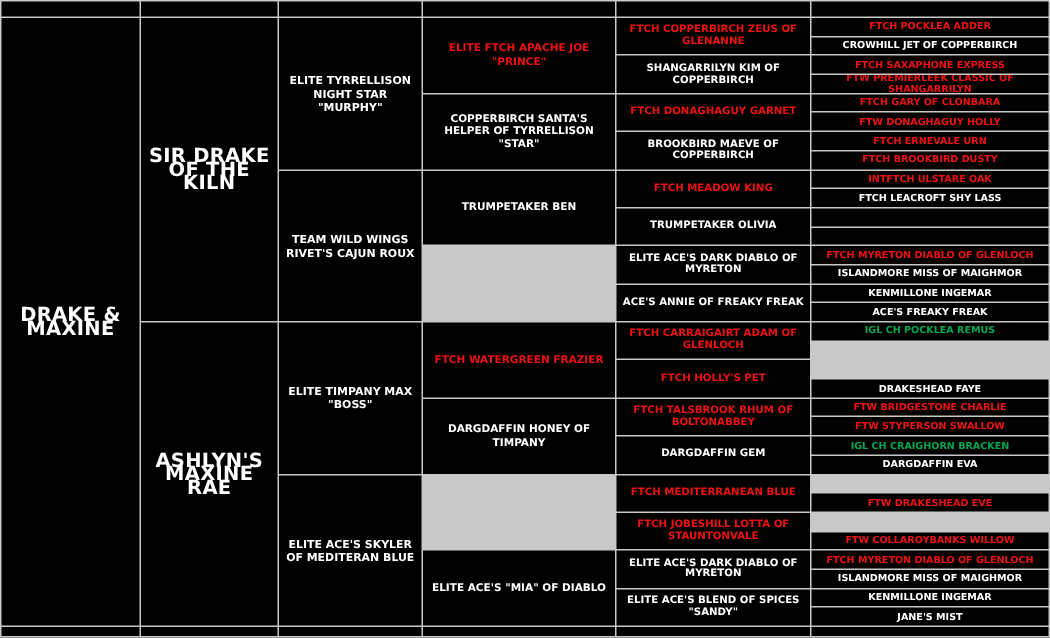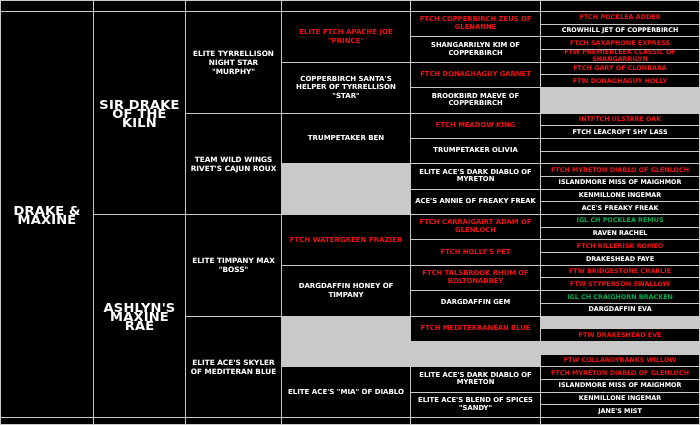--- a/index.html
+++ b/index.html
@@ -67,40 +67,41 @@
   <div class="cell g5" style="grid-row:8/span 2;grid-column:5" data-color="white">BROOKBIRD MAEVE OF COPPERBIRCH</div>
   <div class="cell g5" style="grid-row:10/span 2;grid-column:5" data-color="red">FTCH MEADOW KING</div>
   <div class="cell g5" style="grid-row:12/span 2;grid-column:5" data-color="white">TRUMPETAKER OLIVIA</div>
   <div class="cell g5" style="grid-row:14/span 2;grid-column:5" data-color="white">ELITE ACE'S DARK DIABLO OF MYRETON</div>
   <div class="cell g5" style="grid-row:16/span 2;grid-column:5" data-color="white">ACE'S ANNIE OF FREAKY FREAK</div>
   <div class="cell g5" style="grid-row:18/span 2;grid-column:5" data-color="red">FTCH CARRAIGAIRT ADAM OF GLENLOCH</div>
   <div class="cell g5" style="grid-row:20/span 2;grid-column:5" data-color="red">FTCH HOLLY'S PET</div>
   <div class="cell g5" style="grid-row:22/span 2;grid-column:5" data-color="red">FTCH TALSBROOK RHUM OF BOLTONABBEY</div>
   <div class="cell g5" style="grid-row:24/span 2;grid-column:5" data-color="white">DARGDAFFIN GEM</div>
   <div class="cell g5" style="grid-row:26/span 2;grid-column:5" data-color="red">FTCH MEDITERRANEAN BLUE</div>
+  <div class="cell g5" style="grid-row:28/span 2;grid-column:5" data-color="red">FTCH JOBESHILL LOTTA OF STAUNTONVALE</div>
   <div class="cell g5" style="grid-row:30/span 2;grid-column:5" data-color="white">ELITE ACE'S DARK DIABLO OF MYRETON</div>
   <div class="cell g5" style="grid-row:32/span 2;grid-column:5" data-color="white">ELITE ACE'S BLEND OF SPICES "SANDY"</div>
 
   <div class="cell g6" style="grid-row:2;grid-column:6" data-color="red">FTCH POCKLEA ADDER</div>
   <div class="cell g6" style="grid-row:3;grid-column:6" data-color="white">CROWHILL JET OF COPPERBIRCH</div>
   <div class="cell g6" style="grid-row:4;grid-column:6" data-color="red">FTCH SAXAPHONE EXPRESS</div>
   <div class="cell g6" style="grid-row:5;grid-column:6" data-color="red">FTW PREMIERLEEK CLASSIC OF SHANGARRILYN</div>
   <div class="cell g6" style="grid-row:6;grid-column:6" data-color="red">FTCH GARY OF CLONBARA</div>
   <div class="cell g6" style="grid-row:7;grid-column:6" data-color="red">FTW DONAGHAGUY HOLLY</div>
+  <div class="cell g6" style="grid-row:8;grid-column:6" data-color="red">FTCH ERNEVALE URN</div>
+  <div class="cell g6" style="grid-row:9;grid-column:6" data-color="red">FTCH BROOKBIRD DUSTY</div>
   <div class="cell g6" style="grid-row:10;grid-column:6" data-color="red">INTFTCH ULSTARE OAK</div>
   <div class="cell g6" style="grid-row:11;grid-column:6" data-color="white">FTCH LEACROFT SHY LASS</div>
   <div class="cell g6" style="grid-row:12;grid-column:6" data-color="white"></div>
   <div class="cell g6" style="grid-row:13;grid-column:6" data-color="white"></div>
   <div class="cell g6" style="grid-row:14;grid-column:6" data-color="red">FTCH MYRETON DIABLO OF GLENLOCH</div>
   <div class="cell g6" style="grid-row:15;grid-column:6" data-color="white">ISLANDMORE MISS OF MAIGHMOR</div>
   <div class="cell g6" style="grid-row:16;grid-column:6" data-color="white">KENMILLONE INGEMAR</div>
   <div class="cell g6" style="grid-row:17;grid-column:6" data-color="white">ACE'S FREAKY FREAK</div>
   <div class="cell g6" style="grid-row:18;grid-column:6" data-color="green">IGL CH POCKLEA REMUS</div>
-  <div class="cell g6" style="grid-row:19;grid-column:6" data-color="white">RAVEN RACHEL</div>
-  <div class="cell g6" style="grid-row:20;grid-column:6" data-color="red">FTCH KILLERISK ROMEO</div>
   <div class="cell g6" style="grid-row:21;grid-column:6" data-color="white">DRAKESHEAD FAYE</div>
   <div class="cell g6" style="grid-row:22;grid-column:6" data-color="red">FTW BRIDGESTONE CHARLIE</div>
   <div class="cell g6" style="grid-row:23;grid-column:6" data-color="red">FTW STYPERSON SWALLOW</div>
   <div class="cell g6" style="grid-row:24;grid-column:6" data-color="green">IGL CH CRAIGHORN BRACKEN</div>
   <div class="cell g6" style="grid-row:25;grid-column:6" data-color="white">DARGDAFFIN EVA</div>
   <div class="cell g6" style="grid-row:27;grid-column:6" data-color="red">FTW DRAKESHEAD EVE</div>
   <div class="cell g6" style="grid-row:29;grid-column:6" data-color="red">FTW COLLAROYBANKS WILLOW</div>
   <div class="cell g6" style="grid-row:30;grid-column:6" data-color="red">FTCH MYRETON DIABLO OF GLENLOCH</div>
   <div class="cell g6" style="grid-row:31;grid-column:6" data-color="white">ISLANDMORE MISS OF MAIGHMOR</div>
   <div class="cell g6" style="grid-row:32;grid-column:6" data-color="white">KENMILLONE INGEMAR</div>

